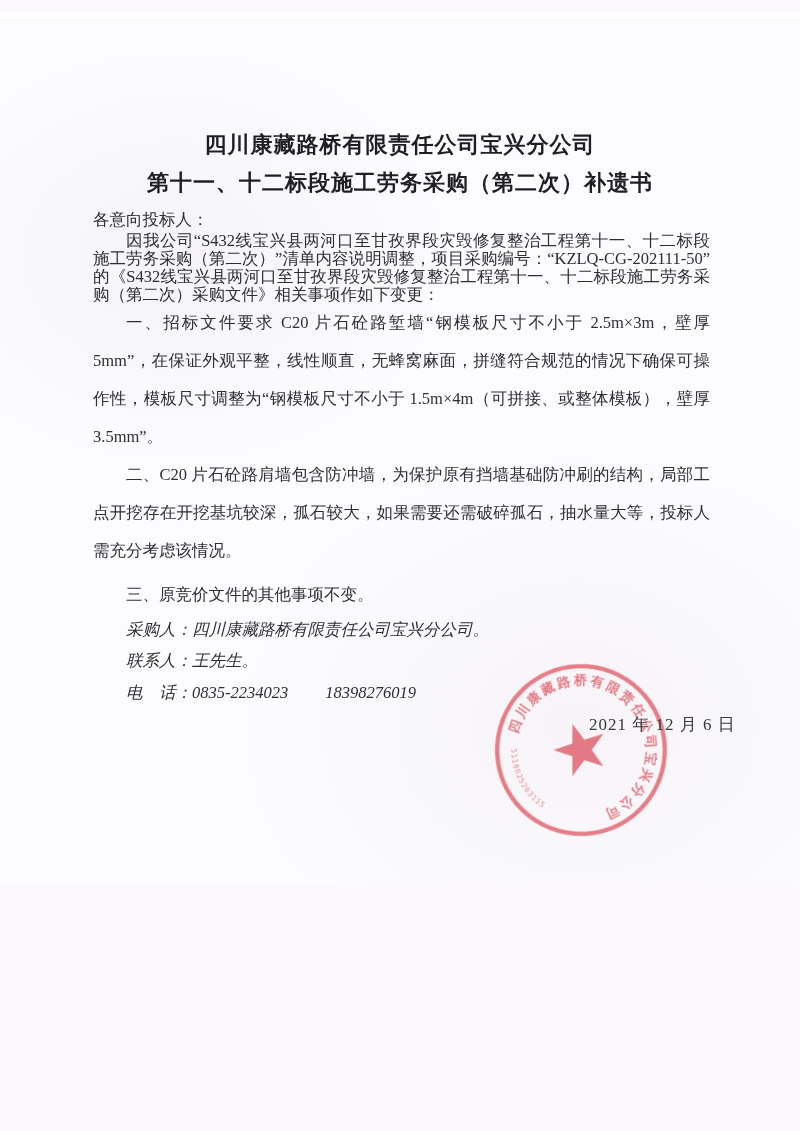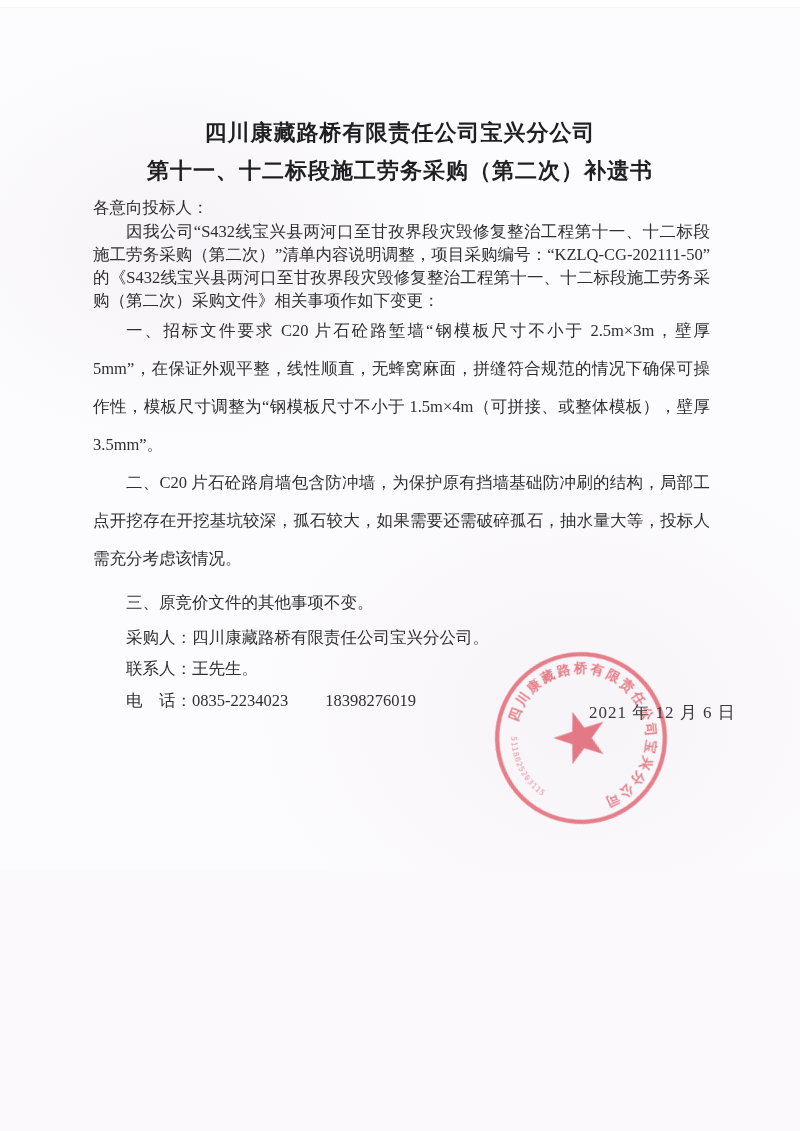--- a/index.html
+++ b/index.html
@@ -4,21 +4,21 @@
 <style>
   html, body {
     margin: 0;
     padding: 0;
     background: #fbf9fb;
   }
   .page {
     position: relative;
     width: 800px;
     height: 871px;
-    margin: 0 auto;
+    margin: 12px auto;
     overflow: hidden;
     background:
       radial-gradient(ellipse 420px 320px at 22% 28%, rgba(238,235,241,0.45), transparent 65%),
       radial-gradient(ellipse 520px 420px at 72% 82%, rgba(240,236,242,0.45), transparent 65%),
       #fcfbfd;
     font-family: "Liberation Serif", "DejaVu Serif", serif;
     color: #2f2e31;
   }
   .page::before {
     content: "";
@@ -46,32 +46,33 @@
   .salutation {
     margin: 5px 0 0 0;
     line-height: 25px;
   }
   .para {
     margin: 0;
     text-indent: 2em;
     text-align: justify;
   }
   .intro {
-    line-height: 23px;
+    line-height: 18px;
   }
   .item {
     line-height: 38px;
   }
   .item-3 {
     margin-top: 6px;
   }
   .contact-row {
     margin-left: 2em;
     line-height: 31.3px;
     white-space: pre-wrap;
+    font-style: italic;
   }
   .contact-label {
     display: inline;
   }
   .doc-date {
     position: absolute;
     left: 589px;
     top: 701px;
     font-size: 17px;
     letter-spacing: 1px;

